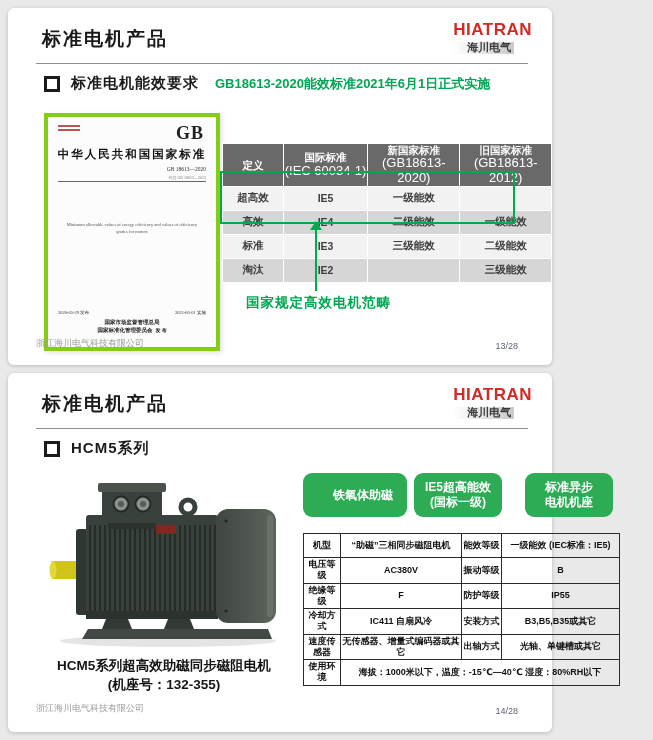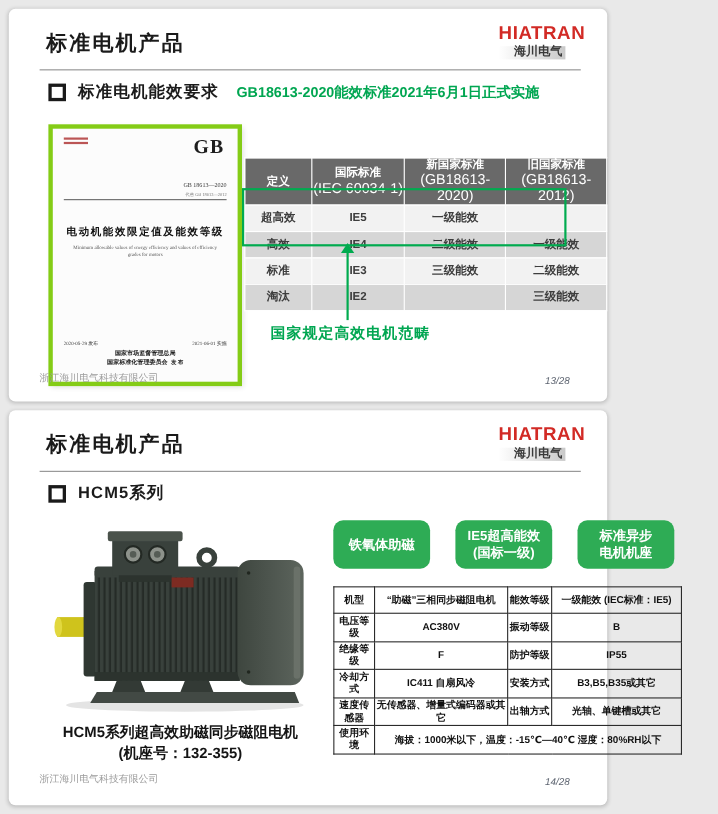--- a/index.html
+++ b/index.html
@@ -62,27 +62,27 @@
   .green-box{position:absolute;left:212px;top:163px;width:291px;height:49px;
              border:2.5px solid #00ab4f;}
   .arrow-line{position:absolute;left:307px;top:221px;height:62px;border-left:2.5px solid #00ab4f;}
   .arrow-head{position:absolute;left:302px;top:213px;width:0;height:0;
               border-left:6px solid transparent;border-right:6px solid transparent;
               border-bottom:9px solid #00ab4f;}
   .annot{position:absolute;left:238px;top:286px;font-size:13.5px;font-weight:bold;color:#00a651;letter-spacing:1px;}
 
   
   .footer-company{position:absolute;left:28px;top:329px;font-size:9px;color:#9b9b9b;}
-  .footer-page{position:absolute;right:34px;top:333px;font-size:9px;color:#5d6470;font-style:italic;}
+  .footer-page{position:absolute;right:34px;top:333px;font-size:9px;color:#5d6470;}
 
   
   .badge{position:absolute;top:100px;width:88px;height:44px;background:#2eac55;border-radius:9px;
          color:#ffffff;font-size:12px;font-weight:bold;display:flex;flex-direction:column;
          justify-content:center;align-items:center;line-height:1.25;text-align:center;}
-  #badge0{left:295px;} #badge1{left:406px;} #badge2{left:517px;}
+  #badge0{left:295px;padding-left:16px;} #badge1{left:406px;} #badge2{left:517px;}
 
   
   .motor{position:absolute;left:28px;top:108px;width:256px;height:170px;}
 
   
   .t2{position:absolute;left:295px;top:160px;width:316px;border-collapse:collapse;table-layout:fixed;}
   .t2 td{border:1.2px solid #2b2b2b;text-align:center;vertical-align:middle;
          font-size:9px;font-weight:bold;color:#111;line-height:1.25;padding:1px 1px;height:21px;}
   .t2 col.lab1{width:37px;} .t2 col.val1{width:121px;}
   .t2 col.lab2{width:40px;} .t2 col.val2{width:118px;}
@@ -106,26 +106,26 @@
     <span class="section-title">标准电机能效要求</span>
     <span class="section-note">GB18613-2020能效标准2021年6月1日正式实施</span>
   </div>
 
   <div class="gb-cover">
     <span class="gb-ics">
         <i></i>
         <i></i>
       </span>
     <span class="gb-logo">GB</span>
+    <div class="gb-country">中华人民共和国国家标准</div>
     <div class="gb-no">
       <span>GB 18613—2020</span><br>
       <span class="tiny">代替 GB 18613—2012</span>
     </div>
     <div class="gb-hr"></div>
-    <div class="gb-title">电动机能效限定值及能效等级</div>
     <div class="gb-sub">Minimum allowable values of energy efficiency and values of efficiency grades for motors</div>
     <div class="gb-dates">
       <span>2020-05-29 发布</span>
       <span>2021-06-01 实施</span>
     </div>
     <div class="gb-issuer">
       <span>国家市场监督管理总局</span><br>
       <span>国家标准化管理委员会</span><span class="fabu">发 布</span>
     </div>
   </div>

